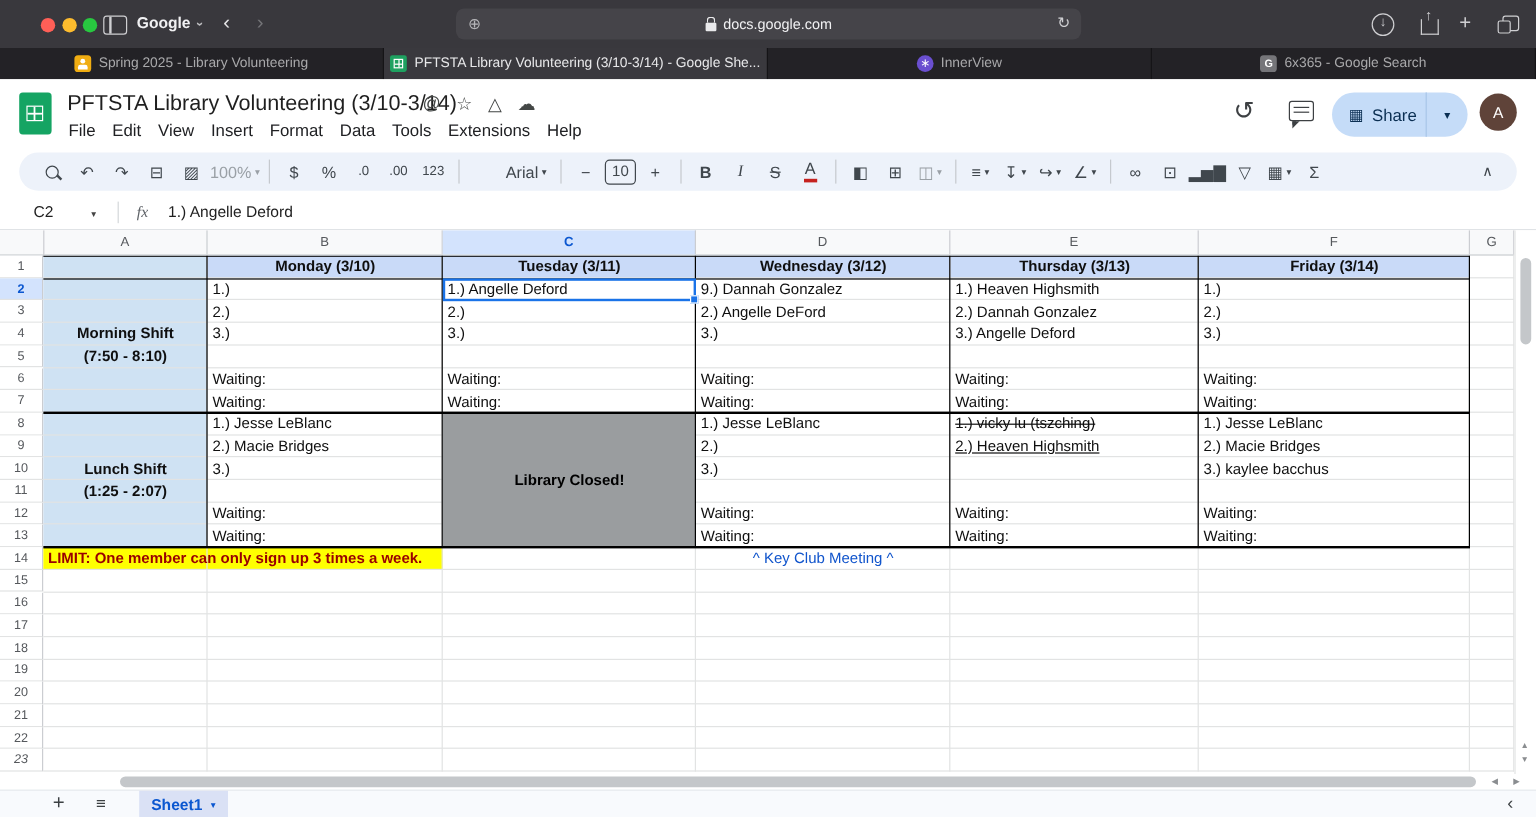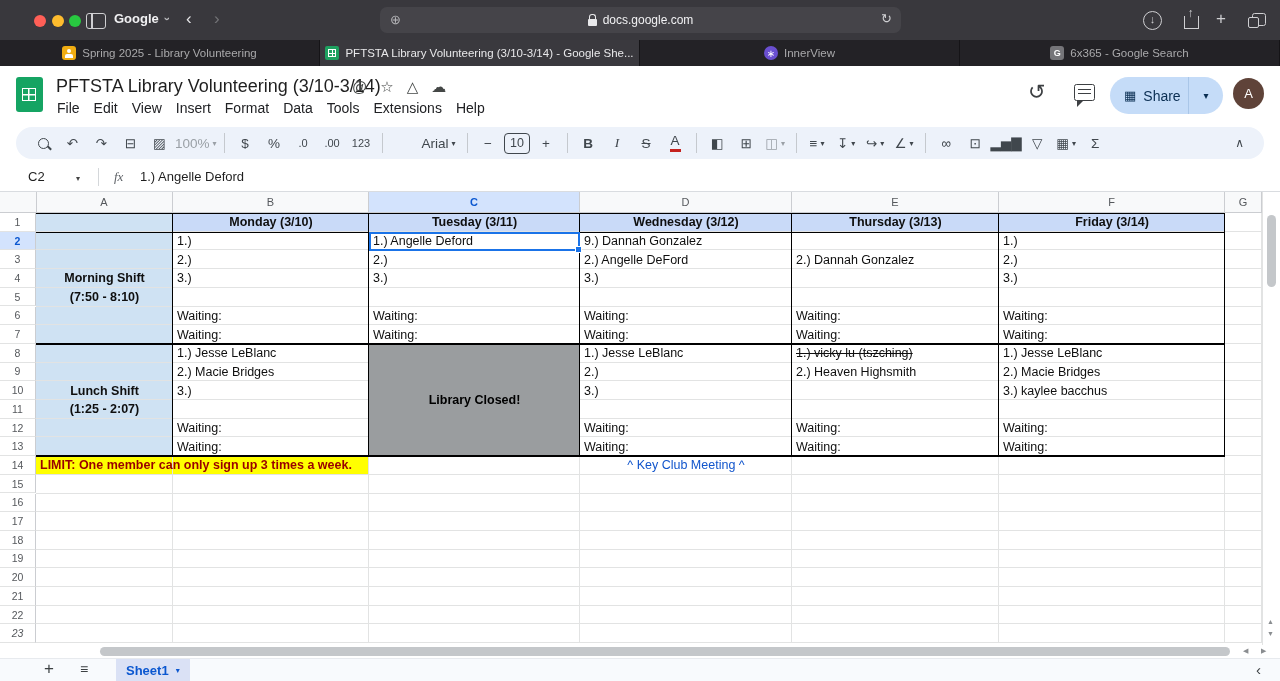--- a/index.html
+++ b/index.html
@@ -451,25 +451,27 @@
         <div class="cell" style="left: 544px; top: 18.7px; width: 212px; height: 18.7px;">9.) Dannah Gonzalez</div>
         <div class="cell" style="left: 544px; top: 37.4px; width: 212px; height: 18.7px;">2.) Angelle DeFord</div>
         <div class="cell" style="left: 544px; top: 56.1px; width: 212px; height: 18.7px;">3.)</div>
         <div class="cell" style="left: 544px; top: 93.5px; width: 212px; height: 18.7px;">Waiting:</div>
         <div class="cell" style="left: 544px; top: 112.2px; width: 212px; height: 18.7px;">Waiting:</div>
         <div class="cell" style="left: 544px; top: 130.9px; width: 212px; height: 18.7px;">1.) Jesse LeBlanc</div>
         <div class="cell" style="left: 544px; top: 149.6px; width: 212px; height: 18.7px;">2.)</div>
         <div class="cell" style="left: 544px; top: 168.3px; width: 212px; height: 18.7px;">3.)</div>
         <div class="cell" style="left: 544px; top: 205.7px; width: 212px; height: 18.7px;">Waiting:</div>
         <div class="cell" style="left: 544px; top: 224.4px; width: 212px; height: 18.7px;">Waiting:</div>
+        <div class="cell" style="left: 756px; top: 18.7px; width: 207px; height: 18.7px;">1.) Heaven Highsmith</div>
         <div class="cell" style="left: 756px; top: 37.4px; width: 207px; height: 18.7px;">2.) Dannah Gonzalez</div>
+        <div class="cell" style="left: 756px; top: 56.1px; width: 207px; height: 18.7px;">3.) Angelle Deford</div>
         <div class="cell" style="left: 756px; top: 93.5px; width: 207px; height: 18.7px;">Waiting:</div>
         <div class="cell" style="left: 756px; top: 112.2px; width: 207px; height: 18.7px;">Waiting:</div>
         <div class="cell strike" style="left: 756px; top: 130.9px; width: 207px; height: 18.7px;">1.) vicky lu (tszching)</div>
-        <div class="cell" style="left: 756px; top: 149.6px; width: 207px; height: 18.7px;">2.) Heaven Highsmith</div>
+        <div class="cell" style="left: 756px; top: 149.6px; width: 207px; height: 18.7px; text-decoration: underline;">2.) Heaven Highsmith</div>
         <div class="cell" style="left: 756px; top: 205.7px; width: 207px; height: 18.7px;">Waiting:</div>
         <div class="cell" style="left: 756px; top: 224.4px; width: 207px; height: 18.7px;">Waiting:</div>
         <div class="cell" style="left: 963px; top: 18.7px; width: 226px; height: 18.7px;">1.)</div>
         <div class="cell" style="left: 963px; top: 37.4px; width: 226px; height: 18.7px;">2.)</div>
         <div class="cell" style="left: 963px; top: 56.1px; width: 226px; height: 18.7px;">3.)</div>
         <div class="cell" style="left: 963px; top: 93.5px; width: 226px; height: 18.7px;">Waiting:</div>
         <div class="cell" style="left: 963px; top: 112.2px; width: 226px; height: 18.7px;">Waiting:</div>
         <div class="cell" style="left: 963px; top: 130.9px; width: 226px; height: 18.7px;">1.) Jesse LeBlanc</div>
         <div class="cell" style="left: 963px; top: 149.6px; width: 226px; height: 18.7px;">2.) Macie Bridges</div>
         <div class="cell" style="left: 963px; top: 168.3px; width: 226px; height: 18.7px;">3.) kaylee bacchus</div>

